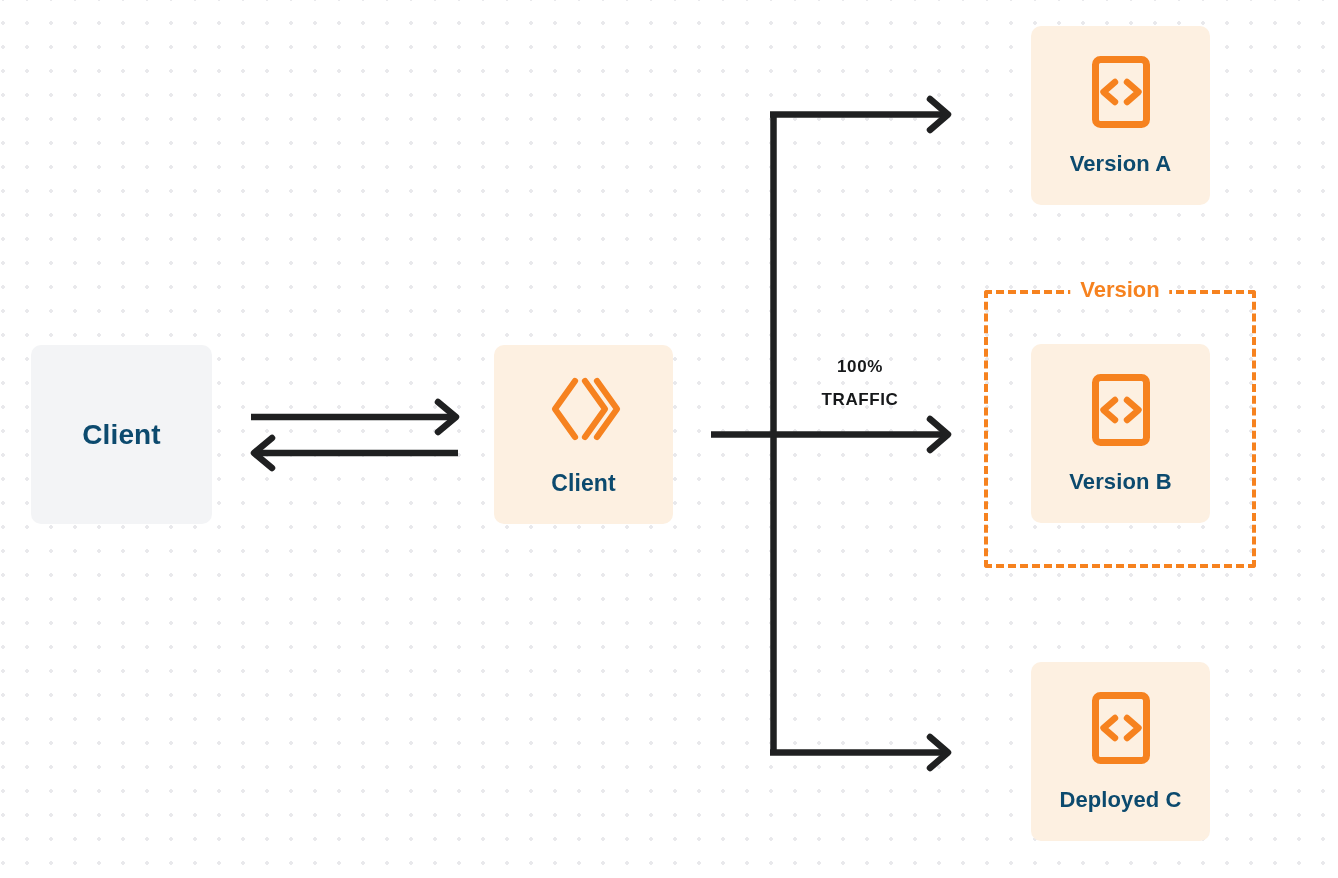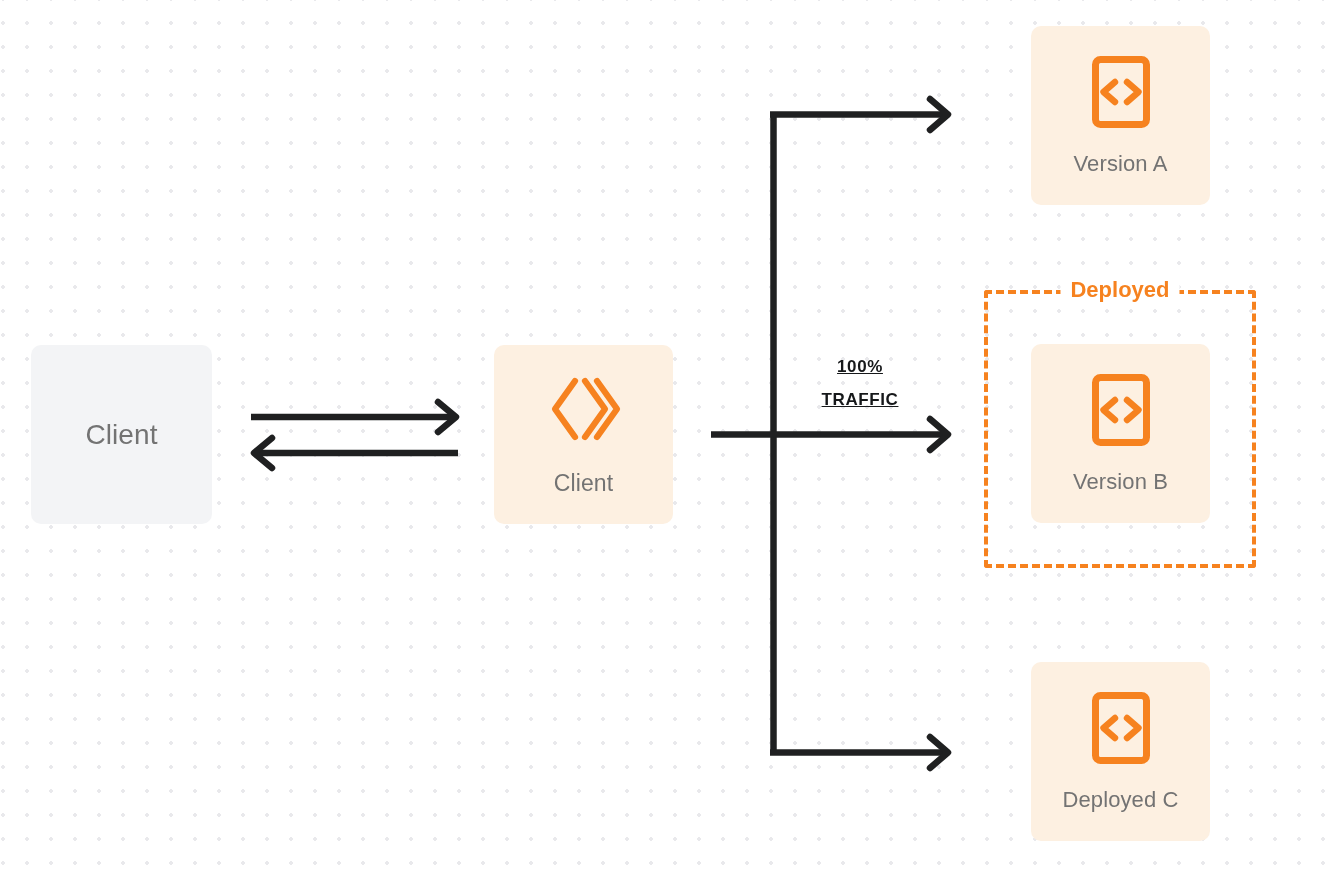--- a/index.html
+++ b/index.html
@@ -25,22 +25,22 @@
   .node {
     position: absolute;
     border-radius: 10px;
     display: flex;
     flex-direction: column;
     align-items: center;
     justify-content: center;
     box-sizing: border-box;
   }
   .node-label {
-    font-weight: normal;
-    color: #737373;
+    font-weight: bold;
+    color: #0c4a6e;
     letter-spacing: 0.1px;
     white-space: nowrap;
   }
 
   #client-node {
     left: 31px;
     top: 345px;
     width: 181px;
     height: 179px;
     background: #f3f4f6;
@@ -108,21 +108,20 @@
     position: absolute;
     left: 790px;
     top: 350px;
     width: 140px;
     text-align: center;
     color: #16181a;
     font-size: 17px;
     font-weight: bold;
     letter-spacing: 0.6px;
     line-height: 1.95;
-    text-decoration: underline;
   }
   #traffic-label div { white-space: nowrap; }
 </style>
 </head>
 <body>
 
 <div id="stage">
 
   <svg id="connectors" viewBox="0 0 1338 878" width="1338" height="878" aria-hidden="true">
     <g fill="none" stroke="#1f2021" stroke-width="6.5" stroke-linecap="butt" stroke-linejoin="miter">
@@ -174,21 +173,21 @@
     </span>
     <span class="node-label">Client</span>
   </div>
 
   <div id="traffic-label">
     <div>100%</div>
     <div>TRAFFIC</div>
   </div>
 
   <div id="deployed-group">
-    <span id="deployed-label">Deployed</span>
+    <span id="deployed-label">Version</span>
   </div>
 
   <div class="node version-node" id="version-a-node">
     <span class="node-icon">
       <svg width="60" height="74" viewBox="0 0 60 74">
         <rect x="4.5" y="4.5" width="51" height="65" rx="5" ry="5" fill="none" stroke="#f6821f" stroke-width="7"></rect>
         <g fill="none" stroke="#f6821f" stroke-width="6.4" stroke-linecap="round" stroke-linejoin="round">
           <polyline points="24,27 12.5,37 24,47"></polyline>
           <polyline points="36,27 47.5,37 36,47"></polyline>
         </g>

